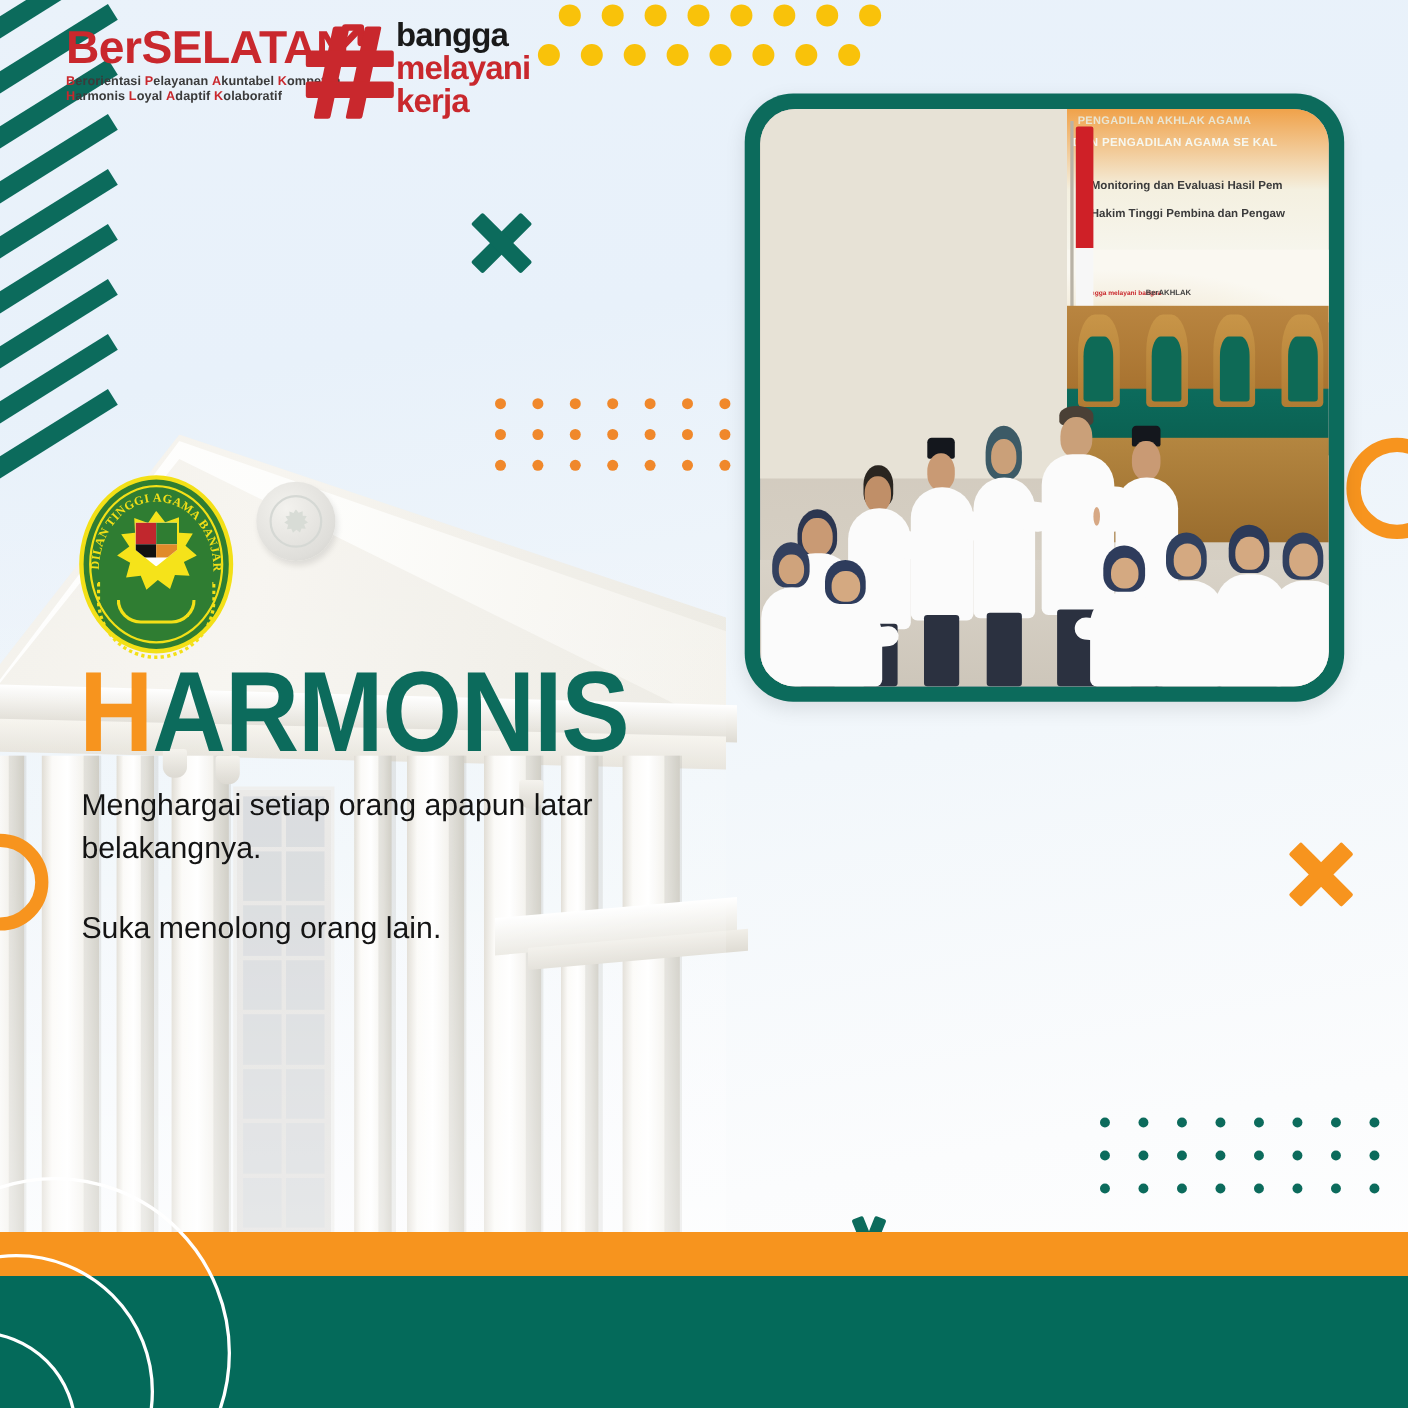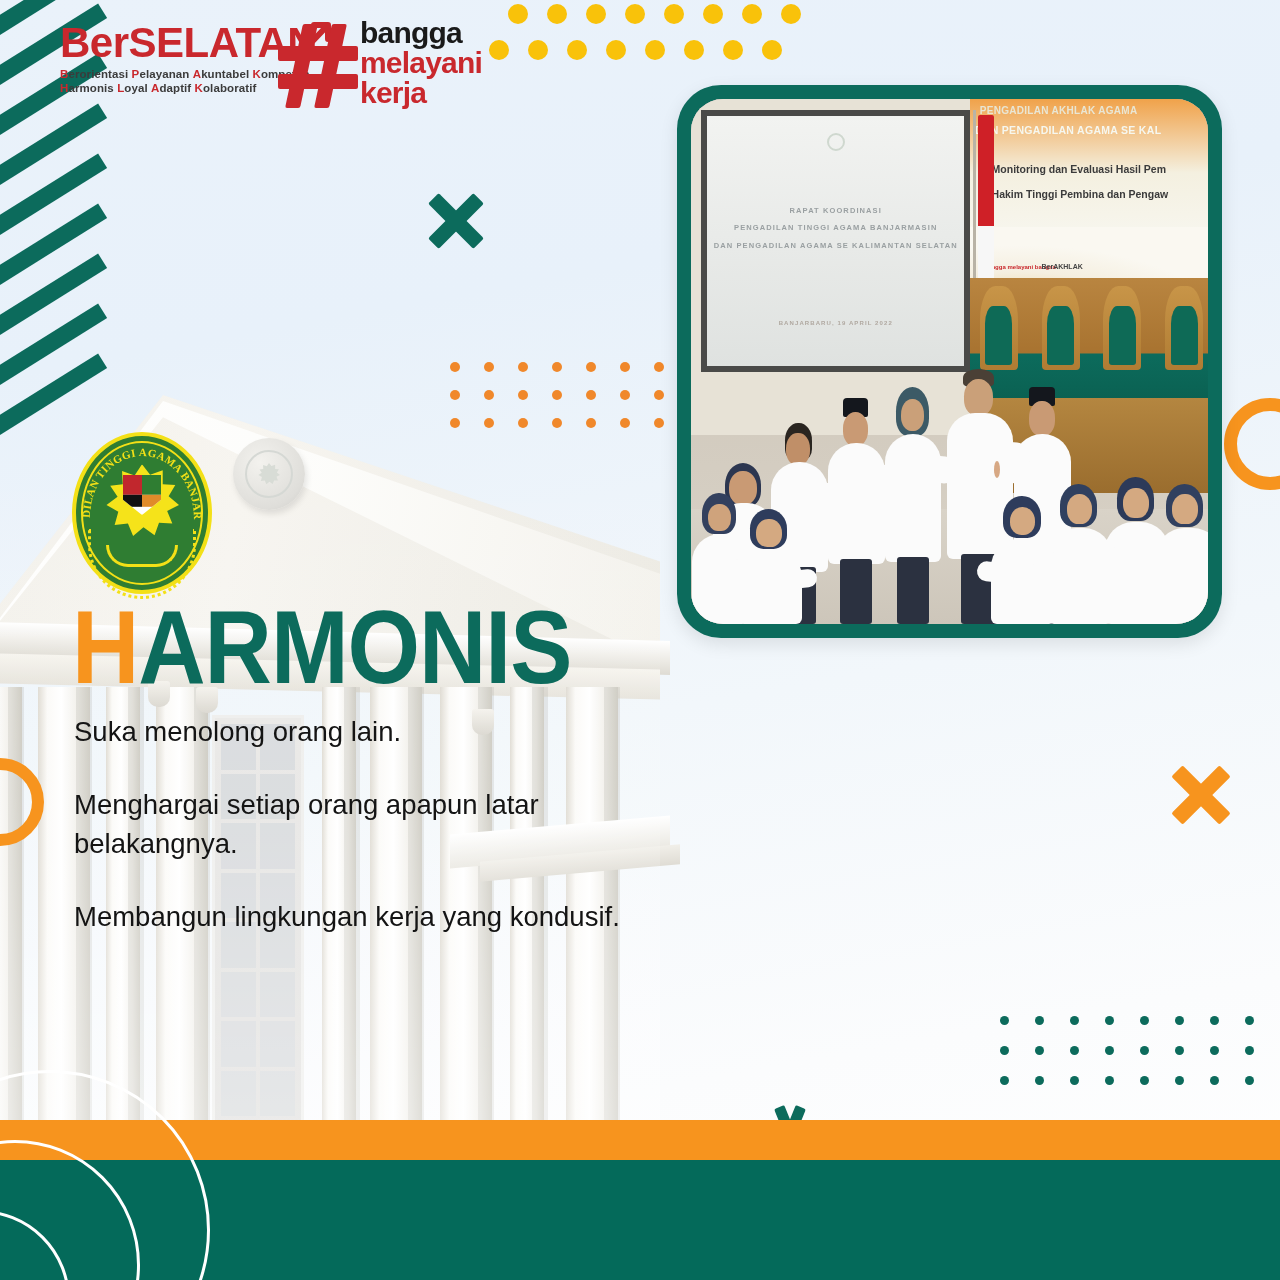--- a/index.html
+++ b/index.html
@@ -454,27 +454,20 @@
       <div class="l3">kerja</div>
     </div>
   </div>
 
   <div class="photo-card">
     <div class="photo-inner">
       <div class="scene">
 
         <div class="wall-left"></div>
 
-        <div class="proj-screen">
-          <div class="proj-logo"></div>
-          <div class="sl" style="top:36%;">RAPAT KOORDINASI</div>
-          <div class="sl" style="top:43%;">PENGADILAN TINGGI AGAMA BANJARMASIN</div>
-          <div class="sl" style="top:50%;">DAN PENGADILAN AGAMA SE KALIMANTAN SELATAN</div>
-          <div class="proj-date">BANJARBARU, 19 APRIL 2022</div>
-        </div>
 
         <div class="banner">
           <div class="bt1">PENGADILAN AKHLAK AGAMA</div>
           <div class="bt2">DAN PENGADILAN AGAMA SE KAL</div>
           <div class="swoosh"></div>
           <div class="bt3">Monitoring dan Evaluasi Hasil Pem</div>
           <div class="bt4">Hakim Tinggi Pembina dan Pengaw</div>
           <div class="blogo1">bangga melayani bangsa</div>
           <div class="blogo2">BerAKHLAK</div>
         </div>
@@ -599,23 +592,22 @@
         </div>
       </div>
     </div>
   </div>
 
   <div class="title">
     <span class="h">H</span><span class="rest">ARMONIS</span>
   </div>
 
   <div class="bodytext">
+    <p>Menghargai setiap orang apapun latar belakangnya.</p>
     <p>Suka menolong orang lain.</p>
-    <p>Menghargai setiap orang apapun latar belakangnya.</p>
-    <p>Membangun lingkungan kerja yang kondusif.</p>
   </div>
 
   <div class="orange-bar"></div>
   <div class="green-bar"></div>
   <div class="arcs">
 
     <span style="width:180px;  height:180px;"></span>
     <span style="width:250px;  height:250px;"></span>
     <span style="width:320px;  height:320px;"></span>
     <span style="width:390px;  height:390px;"></span>

